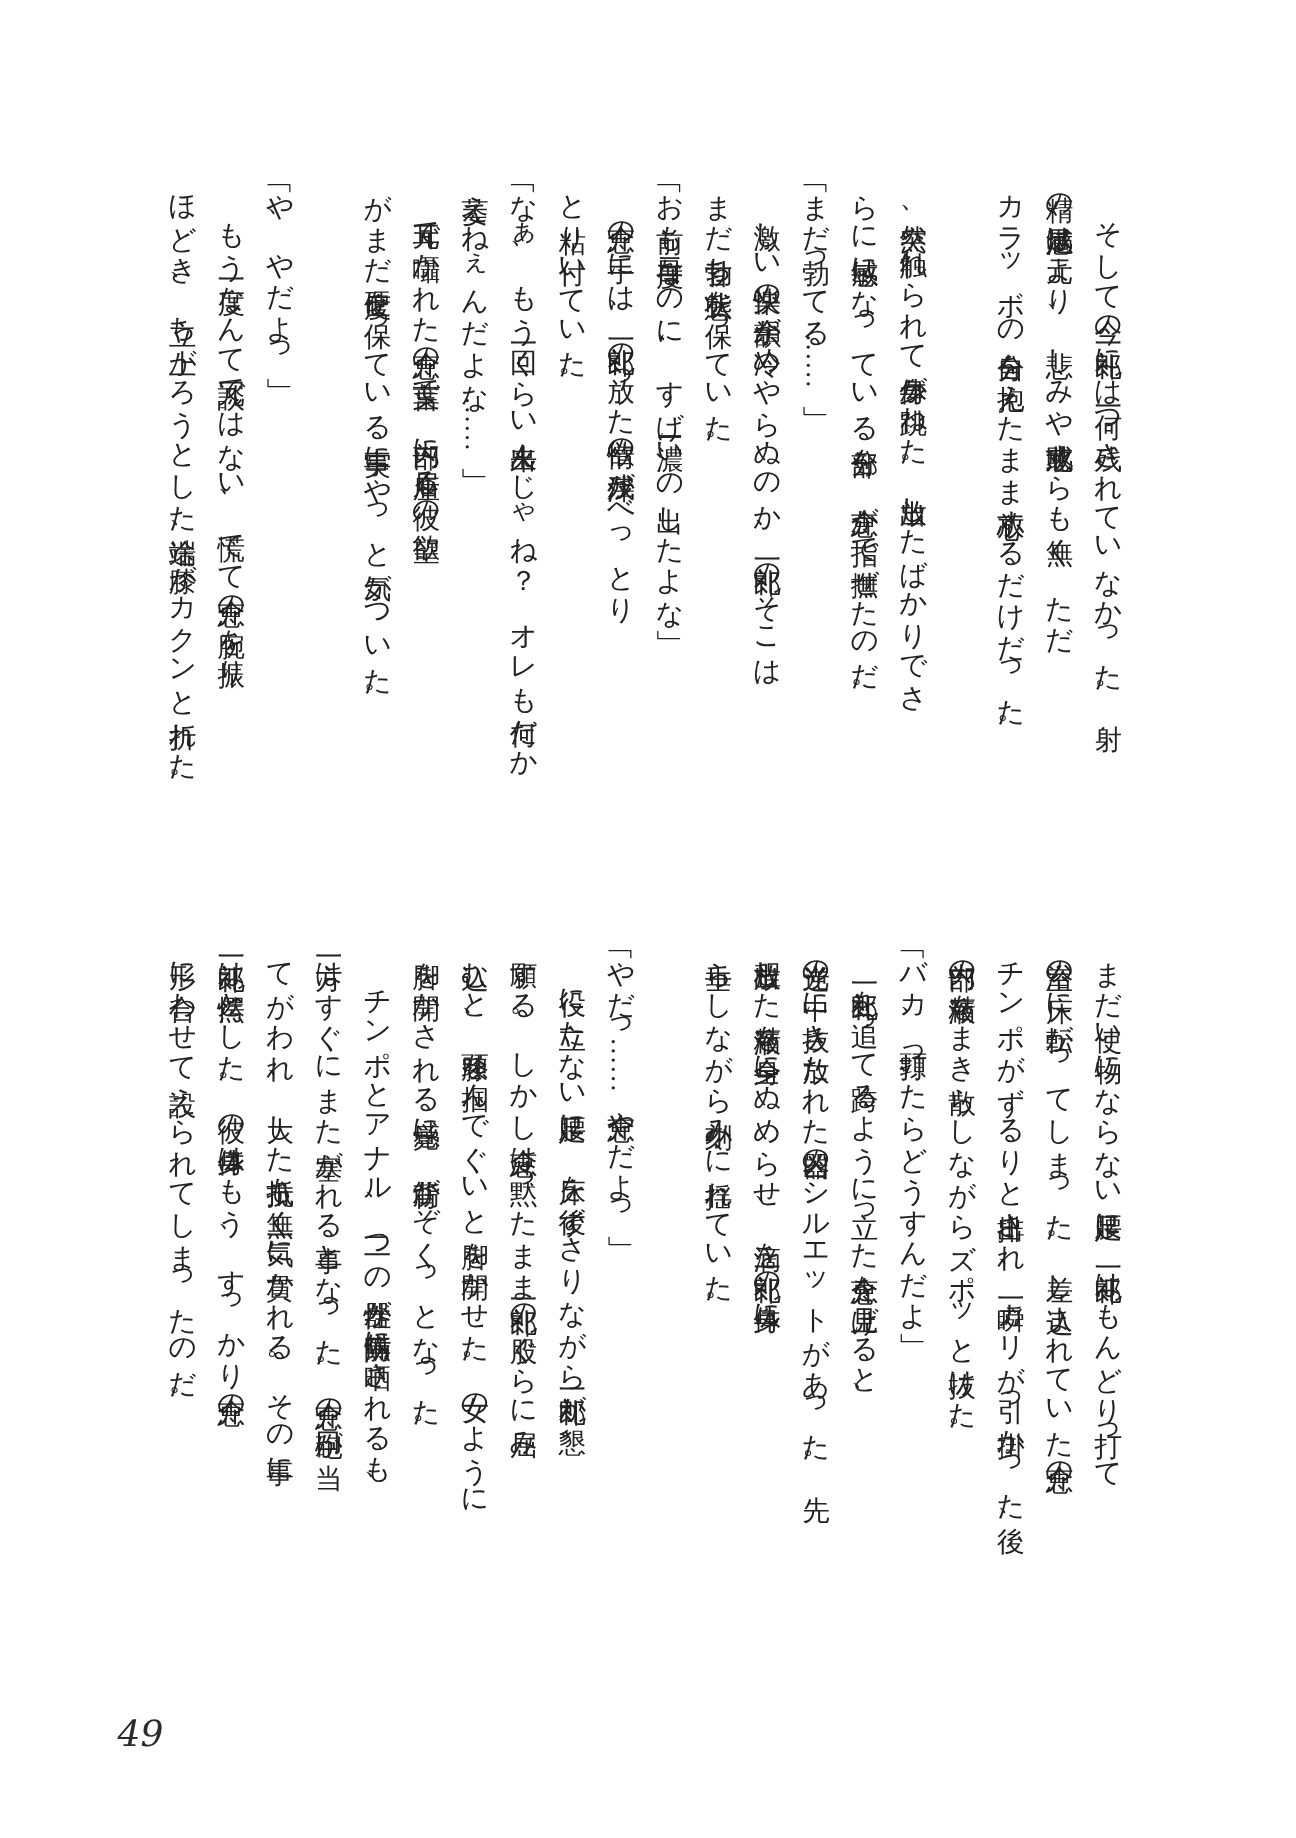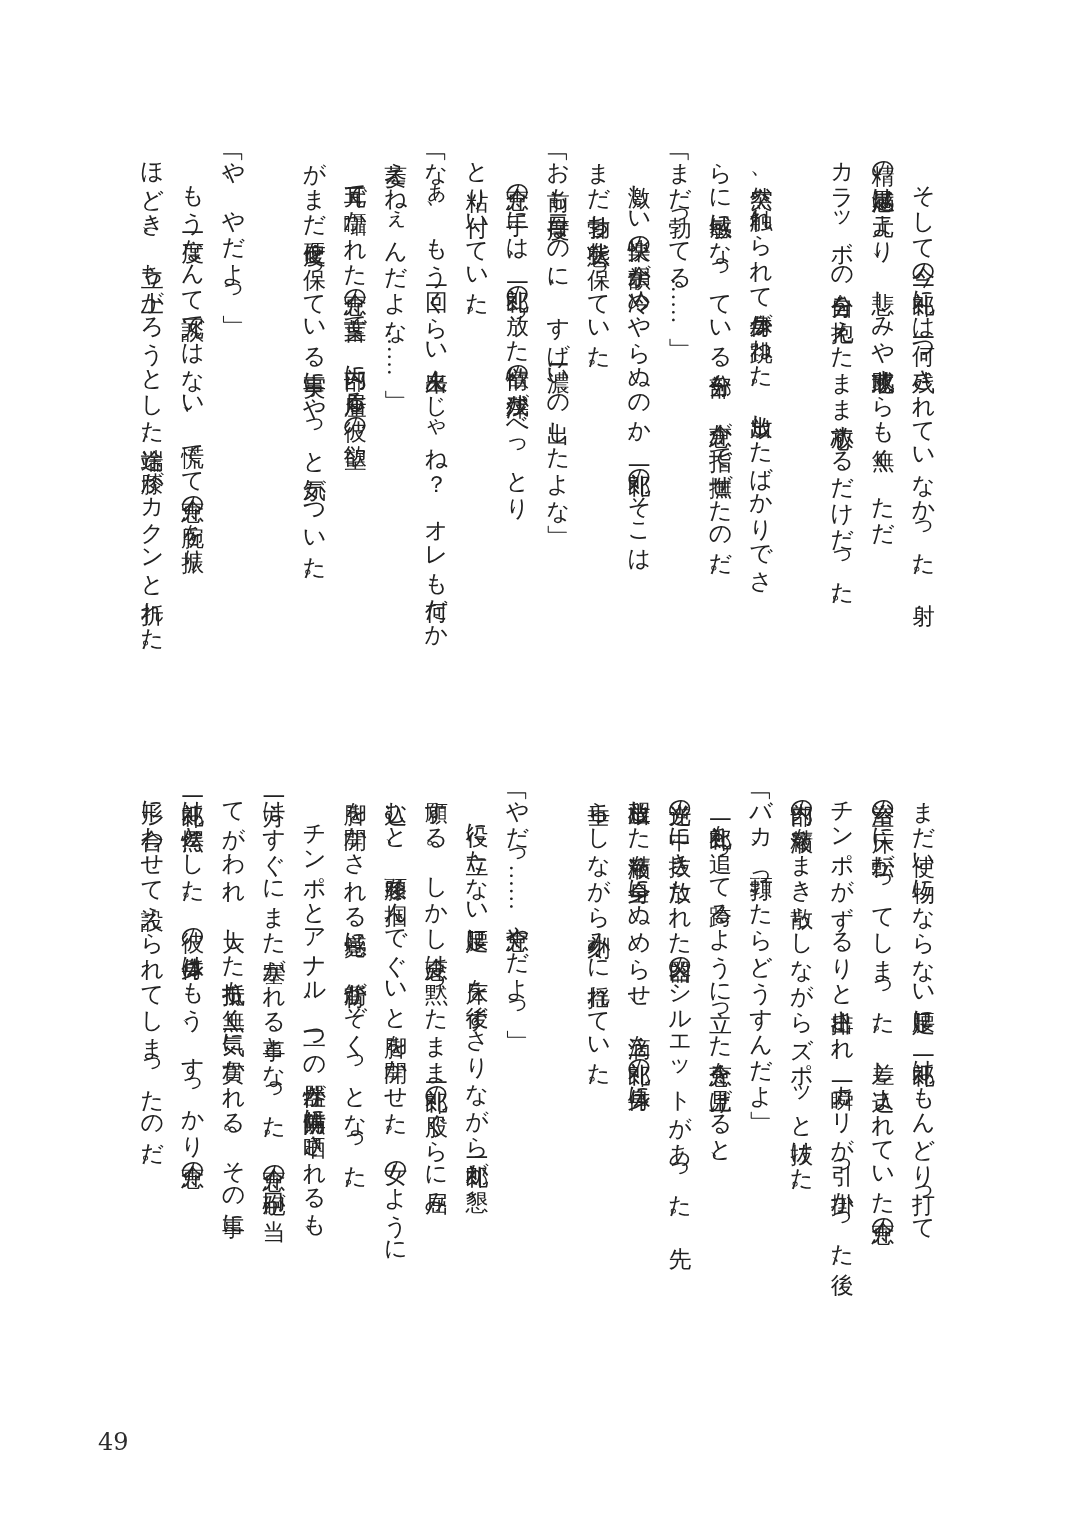--- a/index.html
+++ b/index.html
@@ -40,21 +40,22 @@
   }
   #lower-block {
     top: 785px;
     right: 137px;
   }
   .pagenum {
     position: absolute;
     left: 98px;
     top: 1428px;
     font-family: "DejaVu Serif", serif;
-    font-size: 24px;
+    font-style: italic;
+    font-size: 30px;
     color: #2b2b2b;
   }
 </style>
 </head>
 <body>
 
 <div class="page">
 
   <div class="tblock" id="upper-block">
     <p>　そして今の礼一郎には何一つ残されていなかった。射</p>

